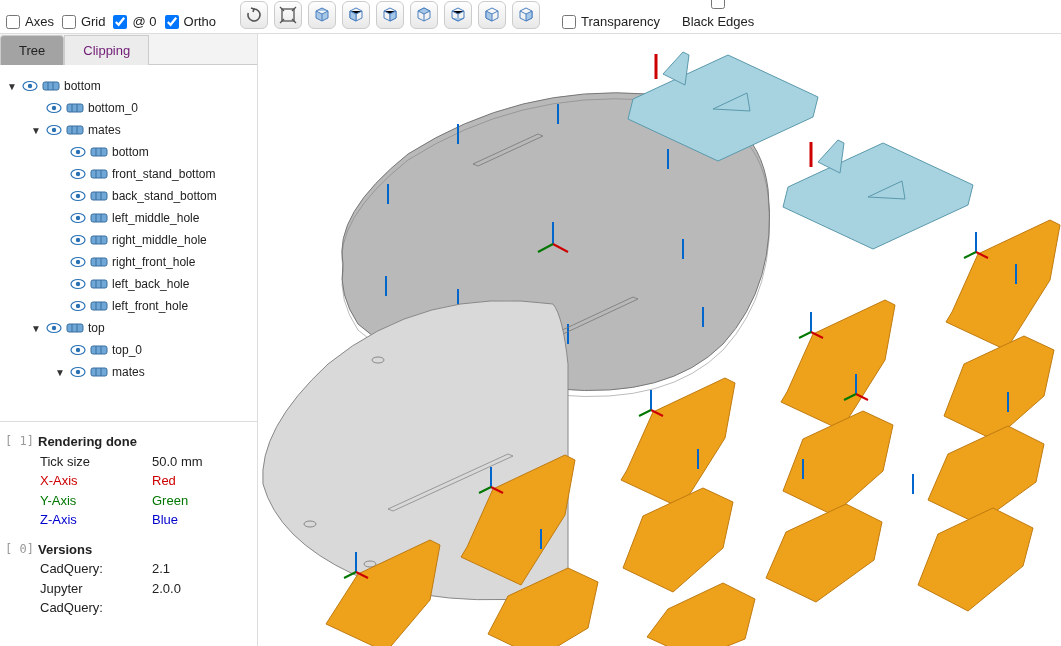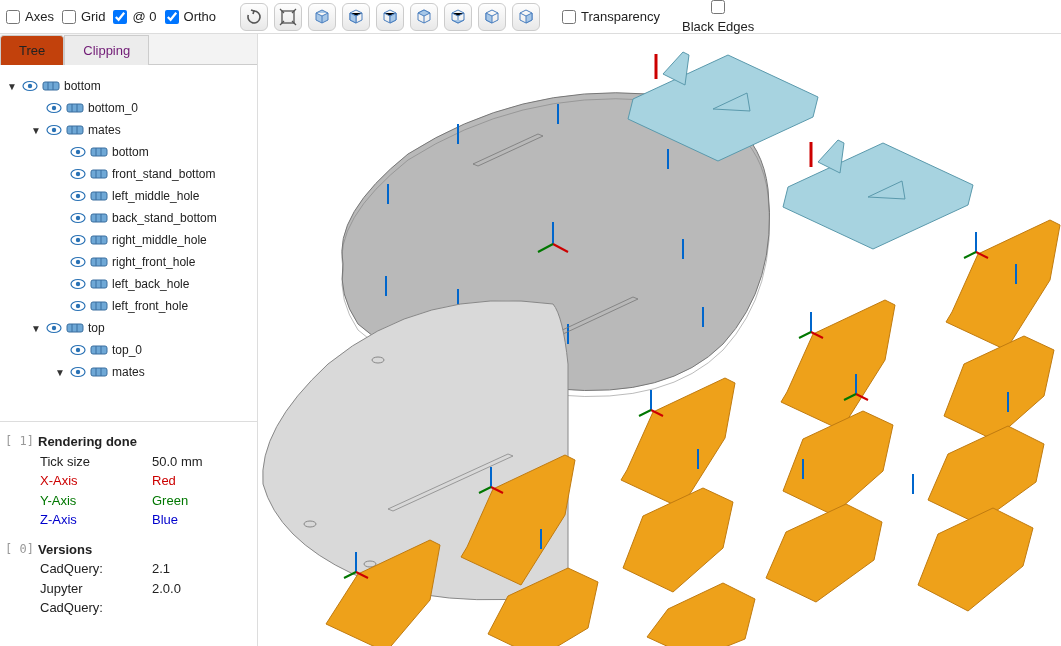--- a/index.html
+++ b/index.html
@@ -10,21 +10,21 @@
       background: #fff;
       width: 1061px;
       height: 646px;
       overflow: hidden;
       display: flex;
       flex-direction: column;
     }
     
     .toolbar {
       display: flex;
-      align-items: center;
+      align-items: flex-end;
       gap: 2px;
       padding: 4px 6px;
       border-bottom: 1px solid #ddd;
       height: 34px;
       flex-shrink: 0;
     }
     .chk-group { display: flex; align-items: center; gap: 5px; margin-right: 6px; font-size: 13px; }
     .chk-group input[type=checkbox] { width: 14px; height: 14px; }
     .tool-btn {
       width: 28px; height: 28px;
@@ -60,21 +60,21 @@
       font-size: 13px;
       border: 1px solid #ccc;
       border-bottom: none;
       position: relative;
       top: 1px;
       background: #ececec;
       cursor: pointer;
       color: #701a75;
     }
     .tab.active {
-      background: #c2410c;
+      background: #a3a3a3;
       color: #222;
       border-top-left-radius: 4px;
       border-top-right-radius: 4px;
     }
     .tree-panel {
       flex: 1;
       overflow-y: auto;
       padding: 10px 6px 6px 6px;
       border-bottom: 1px solid #ddd;
     }
@@ -323,38 +323,38 @@
               <circle cx="8" cy="6" r="2.2" fill="#2a72b5"></circle>
             </svg>
           </span>
           <span class="node-icon">
             <svg viewBox="0 0 18 12">
               <rect x="1" y="2" width="16" height="8" rx="2" fill="#6fa8d6" stroke="#3a6fa0"></rect>
               <line x1="6" y1="2" x2="6" y2="10" stroke="#3a6fa0"></line>
               <line x1="11" y1="2" x2="11" y2="10" stroke="#3a6fa0"></line>
             </svg>
           </span>
+          <span class="tree-label">back_stand_bottom</span>
+        </div>
+        <div class="tree-row indent3">
+          <span class="tri"></span>
+          <span class="eye">
+            <svg viewBox="0 0 16 12">
+              <ellipse cx="8" cy="6" rx="7" ry="4.5" fill="none" stroke="#2a72b5" stroke-width="1.2"></ellipse>
+              <circle cx="8" cy="6" r="2.2" fill="#2a72b5"></circle>
+            </svg>
+          </span>
+          <span class="node-icon">
+            <svg viewBox="0 0 18 12">
+              <rect x="1" y="2" width="16" height="8" rx="2" fill="#6fa8d6" stroke="#3a6fa0"></rect>
+              <line x1="6" y1="2" x2="6" y2="10" stroke="#3a6fa0"></line>
+              <line x1="11" y1="2" x2="11" y2="10" stroke="#3a6fa0"></line>
+            </svg>
+          </span>
           <span class="tree-label">left_middle_hole</span>
-        </div>
-        <div class="tree-row indent3">
-          <span class="tri"></span>
-          <span class="eye">
-            <svg viewBox="0 0 16 12">
-              <ellipse cx="8" cy="6" rx="7" ry="4.5" fill="none" stroke="#2a72b5" stroke-width="1.2"></ellipse>
-              <circle cx="8" cy="6" r="2.2" fill="#2a72b5"></circle>
-            </svg>
-          </span>
-          <span class="node-icon">
-            <svg viewBox="0 0 18 12">
-              <rect x="1" y="2" width="16" height="8" rx="2" fill="#6fa8d6" stroke="#3a6fa0"></rect>
-              <line x1="6" y1="2" x2="6" y2="10" stroke="#3a6fa0"></line>
-              <line x1="11" y1="2" x2="11" y2="10" stroke="#3a6fa0"></line>
-            </svg>
-          </span>
-          <span class="tree-label">back_stand_bottom</span>
         </div>
         <div class="tree-row indent3">
           <span class="tri"></span>
           <span class="eye">
             <svg viewBox="0 0 16 12">
               <ellipse cx="8" cy="6" rx="7" ry="4.5" fill="none" stroke="#2a72b5" stroke-width="1.2"></ellipse>
               <circle cx="8" cy="6" r="2.2" fill="#2a72b5"></circle>
             </svg>
           </span>
           <span class="node-icon">

